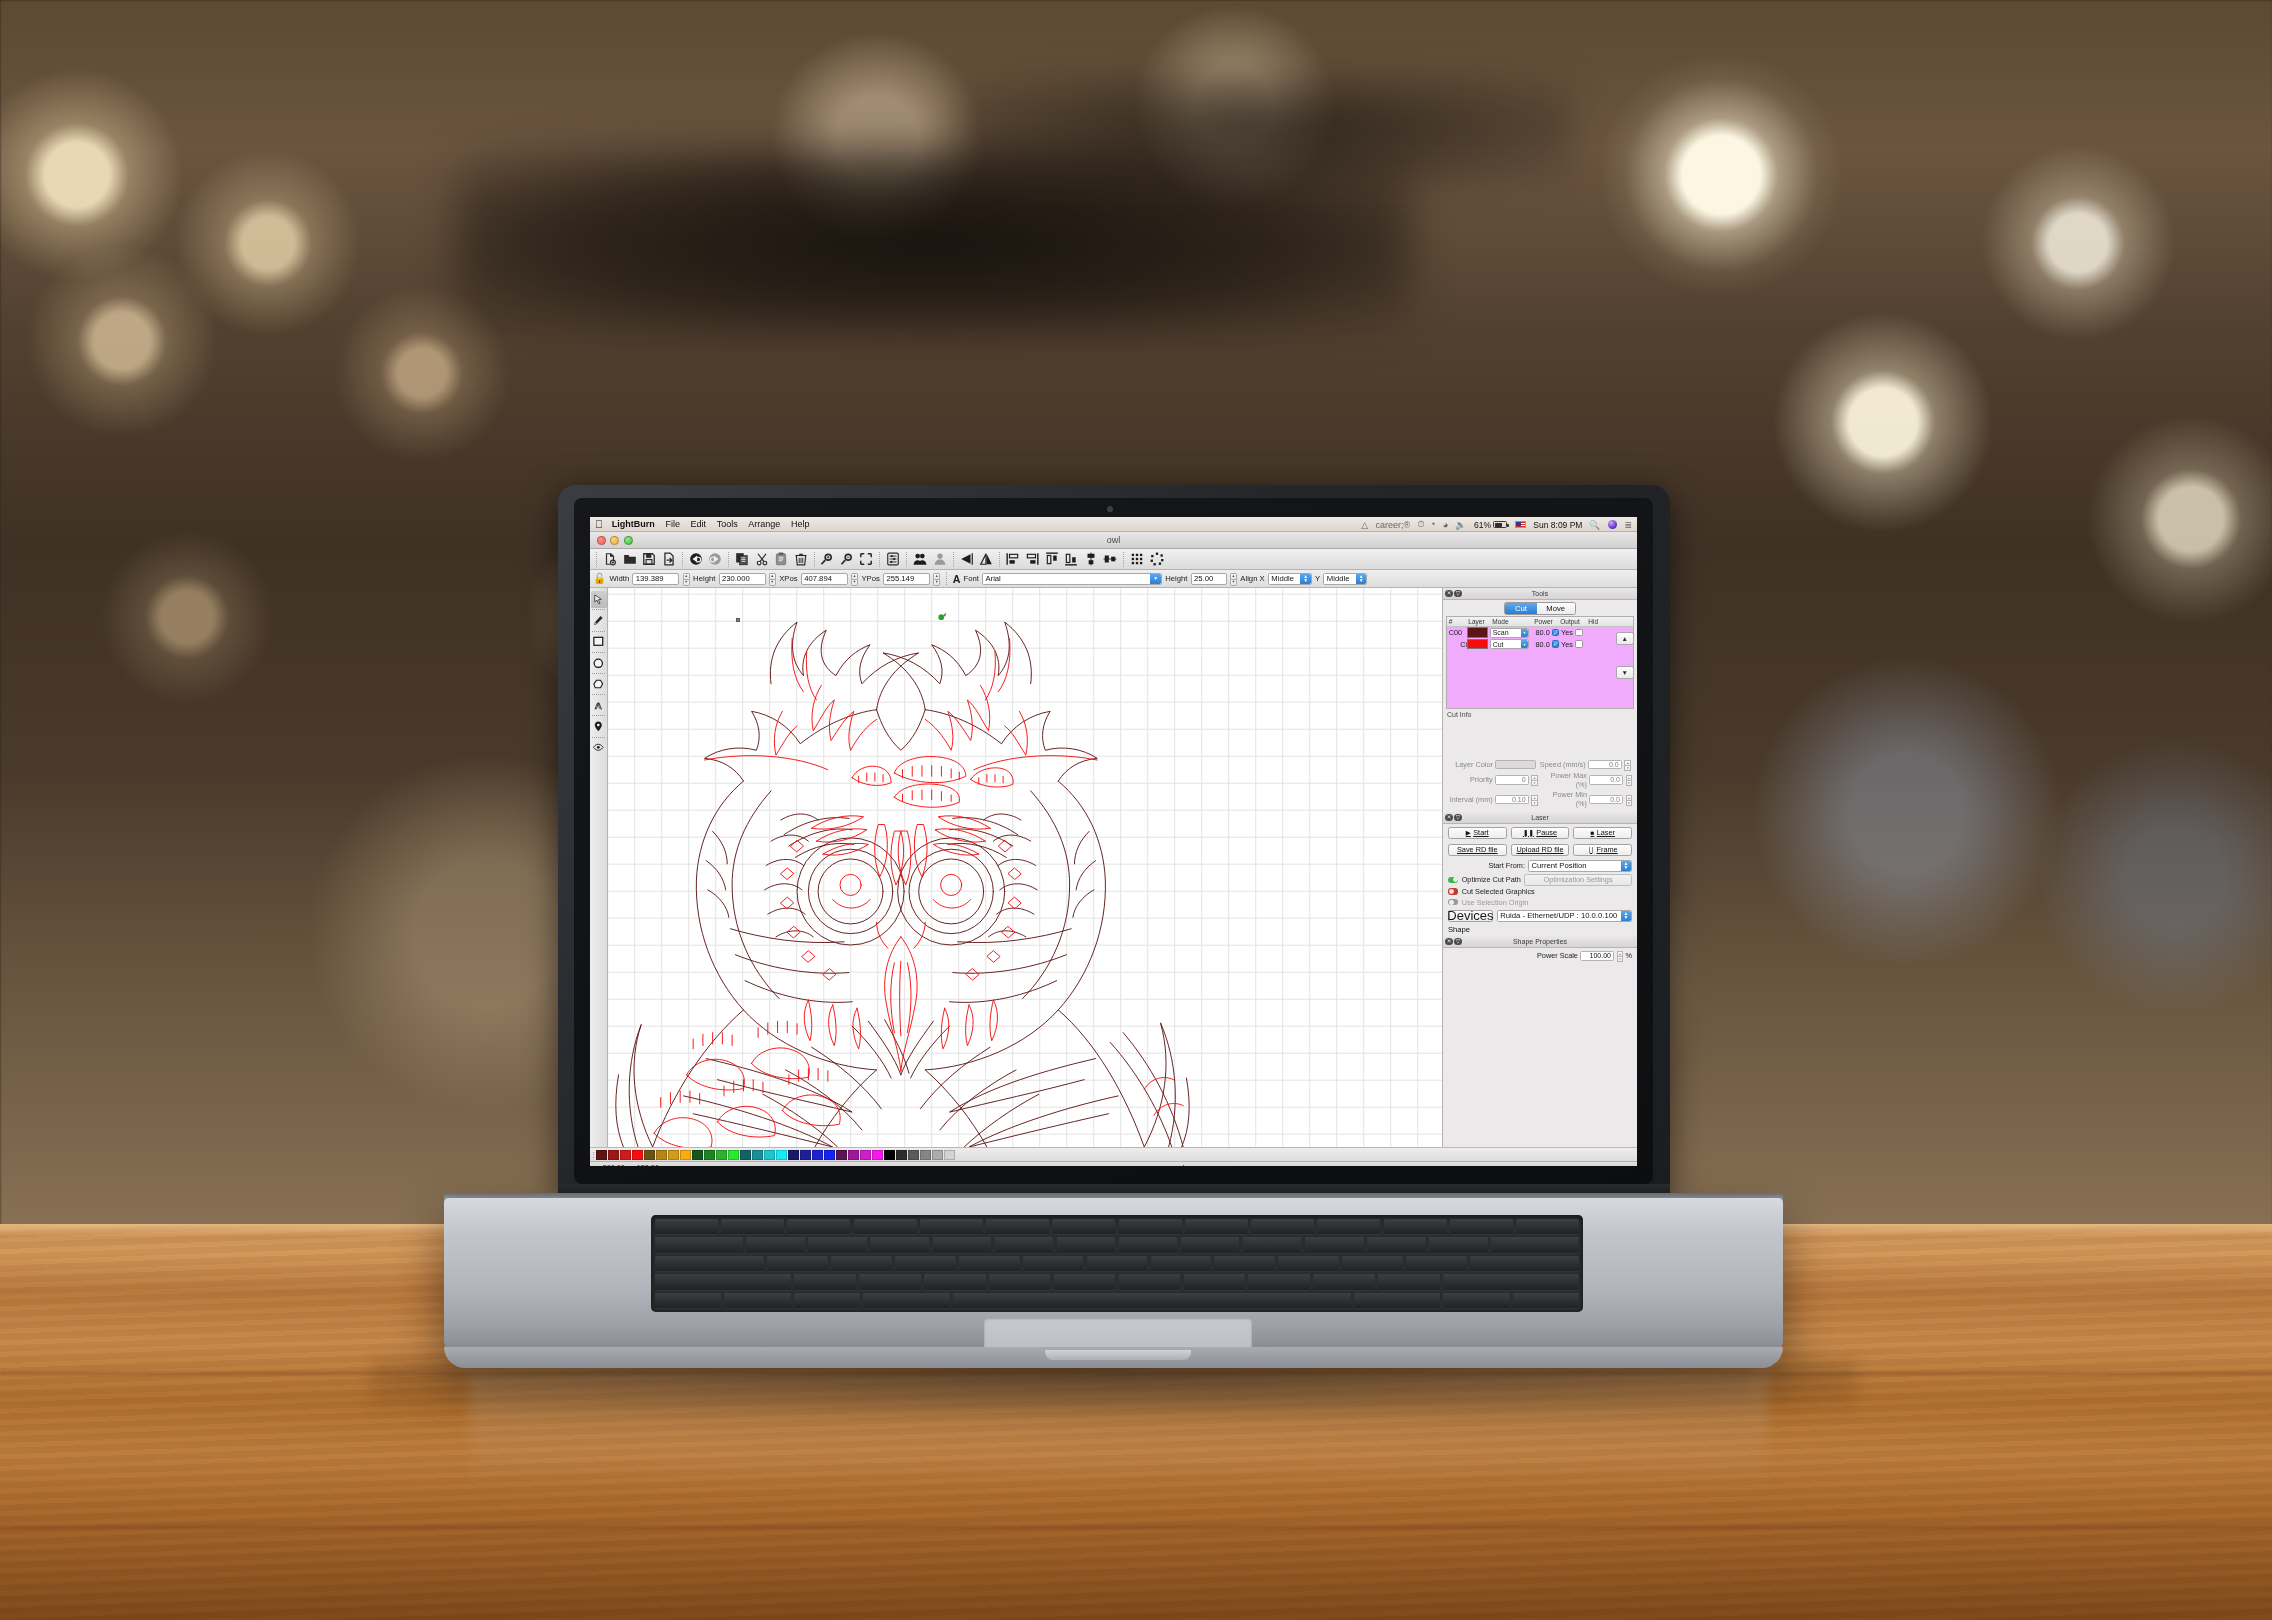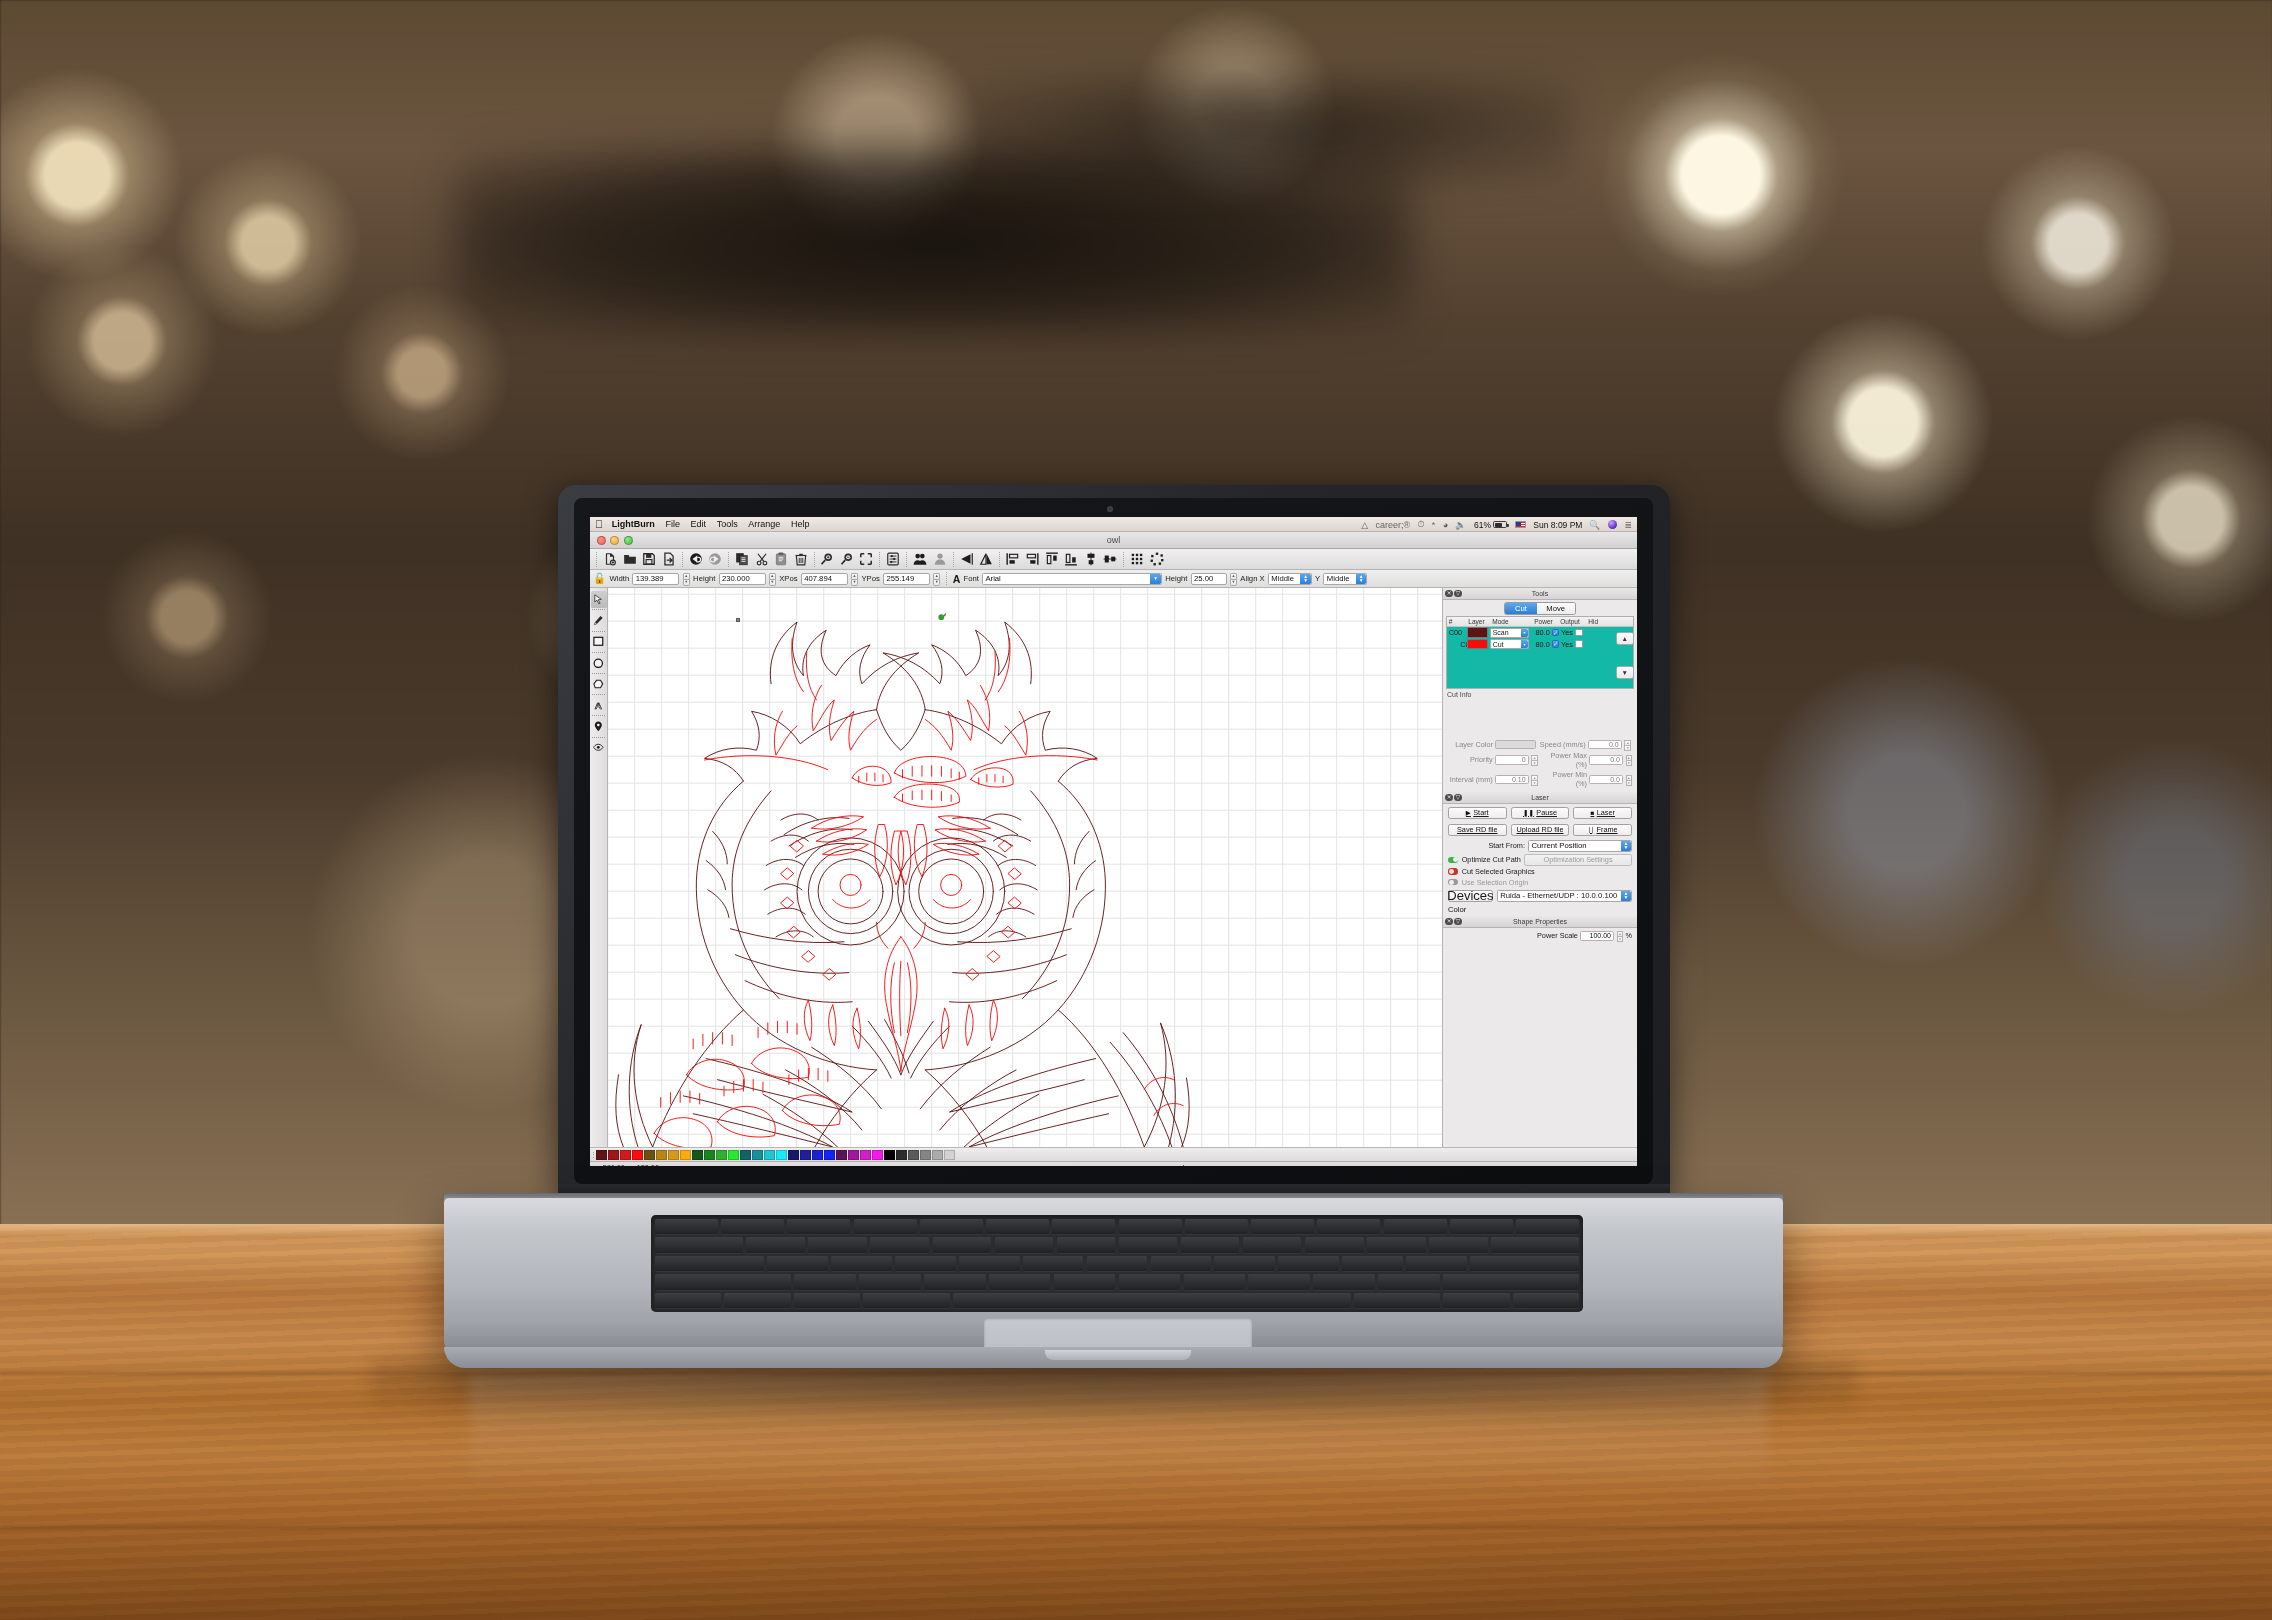--- a/index.html
+++ b/index.html
@@ -213,21 +213,21 @@
     border-bottom:0.8px solid #b6b4b4; display:flex; align-items:center; position:relative; padding-left:2.4px; gap:1.6px;
   }
   .dockhead .t { position:absolute; left:0; right:0; text-align:center; font-size:7px; color:#3b3b3b; }
   .dotbtn { width:7.3px; height:7.3px; border-radius:50%; background:#4a4a4a; color:#e9e9e9; font-size:5.7px; line-height:7.3px; text-align:center; }
 
   .segwrap { display:flex; justify-content:center; padding:2.4px 0 1.6px; background:#ebe9e9; }
   .seg { display:flex; border-radius:2.4px; overflow:hidden; border:0.8px solid #9b9999; }
   .seg div { padding:0.8px 9.7px; font-size:7.7px; background:linear-gradient(180deg,#fdfdfd,#ececec); color:#111; }
   .seg div.on { background:linear-gradient(180deg,#5fa9ef,#2a7ed2); color:#fff; border-color:#2a7ed2; }
 
-  .laytable { margin:0 3.2px; background:#14b8a6; border:0.8px solid #b0aeae; height:73px; position:relative; }
+  .laytable { margin:0 3.2px; background:#f0abfc; border:0.8px solid #b0aeae; height:93px; position:relative; }
   .layhdr { display:flex; font-size:6.5px; color:#333; background:linear-gradient(180deg,#f4f3f3,#e4e3e3); border-bottom:0.8px solid #c3c1c1; height:9.7px; align-items:center; }
   .layhdr span { padding:0 1.6px; }
   .layrow { display:flex; align-items:center; height:11.4px; font-size:7.3px; }
   .sw { width:21px; height:10.6px; border:0.4px solid #777; }
   .modecombo {
     width:39px; height:9.7px; background:#fff; border:0.8px solid #a9a7a7; border-radius:1.6px;
     font-size:7px; display:flex; align-items:center; padding-left:1.6px; position:relative;
   }
   .modecombo .ab { position:absolute; right:0; top:0; bottom:0; width:7.3px; background:linear-gradient(180deg,#5aa7ef,#2b7fd4); border-radius:0 1.6px 1.6px 0; color:#fff; font-size:4px; display:flex; align-items:center; justify-content:center;}
   .cbx { width:7.3px; height:7.3px; border:0.8px solid #9a9898; border-radius:1.6px; background:#fff; display:inline-block; }
@@ -964,21 +964,21 @@
                 <span class="devbtn">Devices</span>
                 <span class="combo" style="flex:1">
                   <span>Ruida - Ethernet/UDP : 10.0.0.100</span>
                   <span class="arrowbox">
                       <span>▲</span>
                       <span>▼</span>
                     </span>
                 </span>
               </div>
 
-              <div class="statusline">Color</div>
+              <div class="statusline">Shape</div>
 
               <div class="dockhead">
                 <span class="dotbtn">✕</span>
                 <span class="dotbtn">▽</span>
                 <span class="t">Shape Properties</span>
               </div>
               <div class="shprow">
                 <span>Power Scale</span>
                 <span class="cifield" style="width:34px; color:#111">100.00</span>
                 <span class="ministep">

